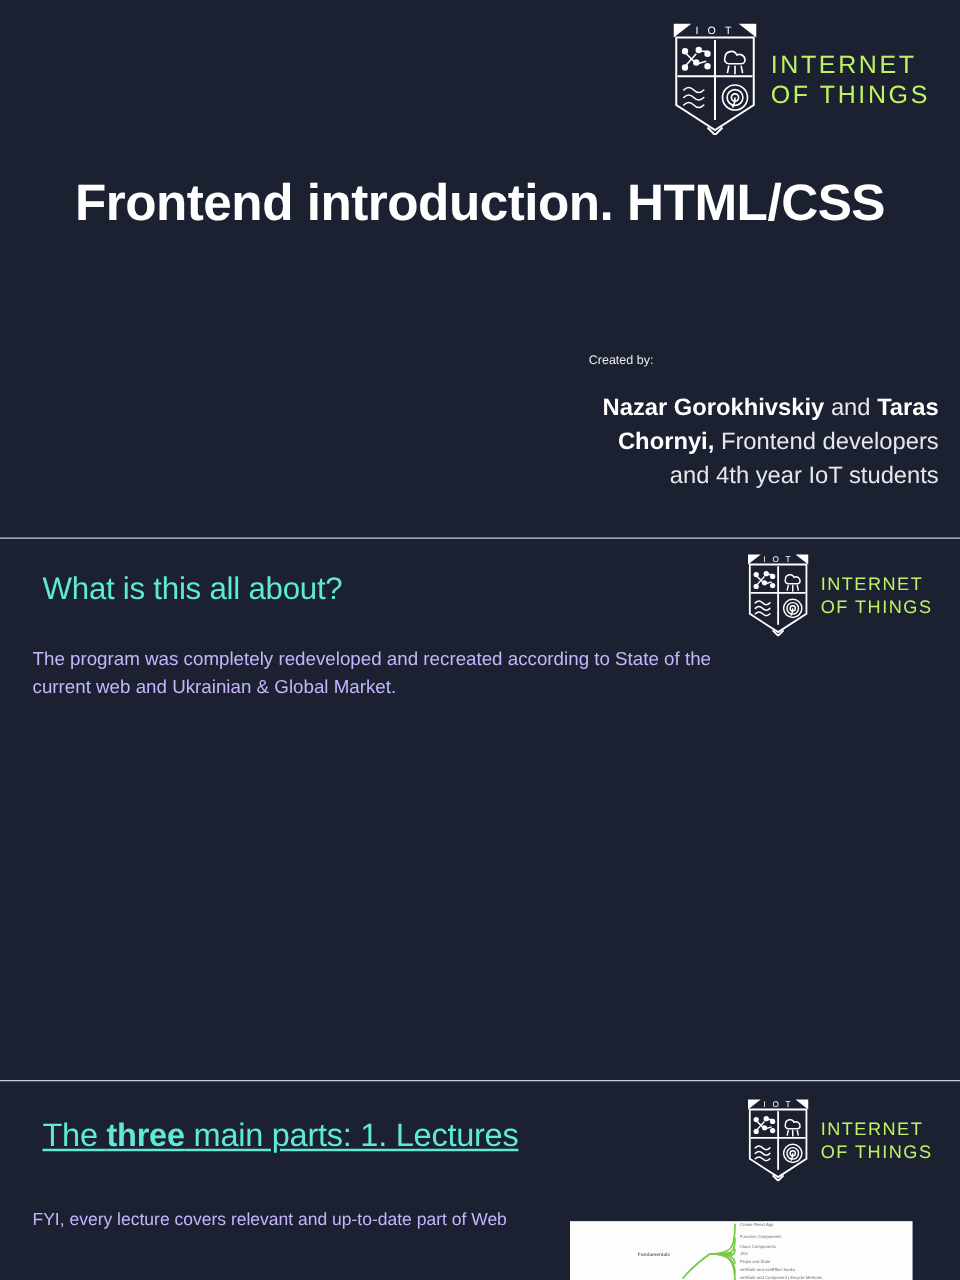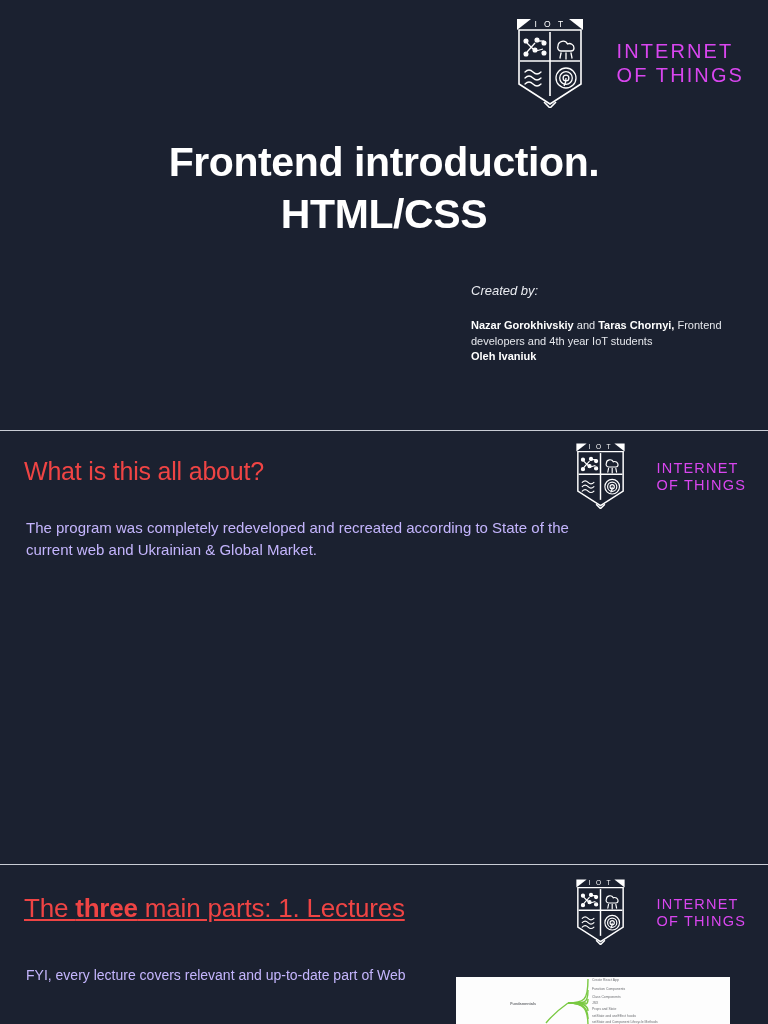--- a/index.html
+++ b/index.html
@@ -9,57 +9,57 @@
     font-family:"Liberation Sans", sans-serif;
     color:#ffffff;
     overflow:hidden;
   }
   .deck { width:768px; height:1024px; position:relative; }
 
   .slide { position:relative; width:768px; background:#1b2130; }
   .slide + .slide { border-top:1.5px solid #c9ccd4; }
 
   
-  .logo { display:flex; align-items:center; gap:28px; }
+  .logo { display:flex; align-items:center; gap:6px; }
   .logo .shield { flex:0 0 auto; }
   .logo .wordmark {
     display:flex; flex-direction:column;
     line-height:1.18;
     letter-spacing:1.6px;
-    color:#d946ef;
+    color:#bef264;
     font-weight:400;
   }
 
   
   #slide-title { height:430px; }
   #slide-title .logo-wrap { position:absolute; right:24px; top:16px; }
   #slide-title .logo .wordmark { font-size:20px; letter-spacing:2.1px; }
 
   .deck-title {
     position:absolute; left:0; right:0; top:136px;
     text-align:center;
     font-size:41px; font-weight:700;
     line-height:1.28;
     letter-spacing:-0.4px;
     color:#ffffff;
-    padding:0 88px;
+    padding:0 36px;
   }
   .byline { position:absolute; left:471px; top:283px; width:280px; }
-  .byline .created { font-style:italic; font-size:13px; color:#e9ebf0; margin-bottom:20px; }
-  .byline .authors { font-size:11px; line-height:1.42; color:#e5e7ec; }
+  .byline .created { font-size:10px; color:#e9ebf0; margin-bottom:20px; }
+  .byline .authors { font-size:19px; line-height:1.42; color:#e5e7ec;text-align:right; }
   .byline .authors b { font-weight:700; color:#ffffff; }
 
   
   #slide-about { height:434px; }
   #slide-about .logo-wrap { position:absolute; right:22px; top:10px; }
   #slide-about .logo .wordmark { font-size:14.5px; letter-spacing:1.2px; }
 
   .sec-head {
-    position:absolute; left:24px; top:26px;
-    font-size:25px; font-weight:400; color:#ef4444; letter-spacing:-0.2px;
+    position:absolute; left:34px; top:26px;
+    font-size:25px; font-weight:400; color:#5eead4; letter-spacing:-0.2px;
   }
   .sec-body {
     position:absolute; left:26px; top:86px; width:560px;
     font-size:15px; line-height:1.44; color:#c4b5fd; font-weight:400;
   }
 
   
   .dou-card {
     position:absolute; left:412px; top:581px;
     width:330px; height:269px;
@@ -146,21 +146,20 @@
       </div>
     </div>
 
     <h1 class="deck-title">Frontend introduction. HTML/CSS</h1>
 
     <div class="byline">
       <div class="created">Created by:</div>
       <div class="authors">
         <b>Nazar Gorokhivskiy</b><span> and </span><b>Taras Chornyi,</b>
         <span>Frontend developers and 4th year IoT students</span>
-        <div><b>Oleh Ivaniuk</b></div>
       </div>
     </div>
   </section>
 
   <section class="slide" id="slide-about">
 
     <div class="logo-wrap">
       <div class="logo">
         <span class="shield">
           <svg width="57" height="68" viewBox="0 0 78 92">

